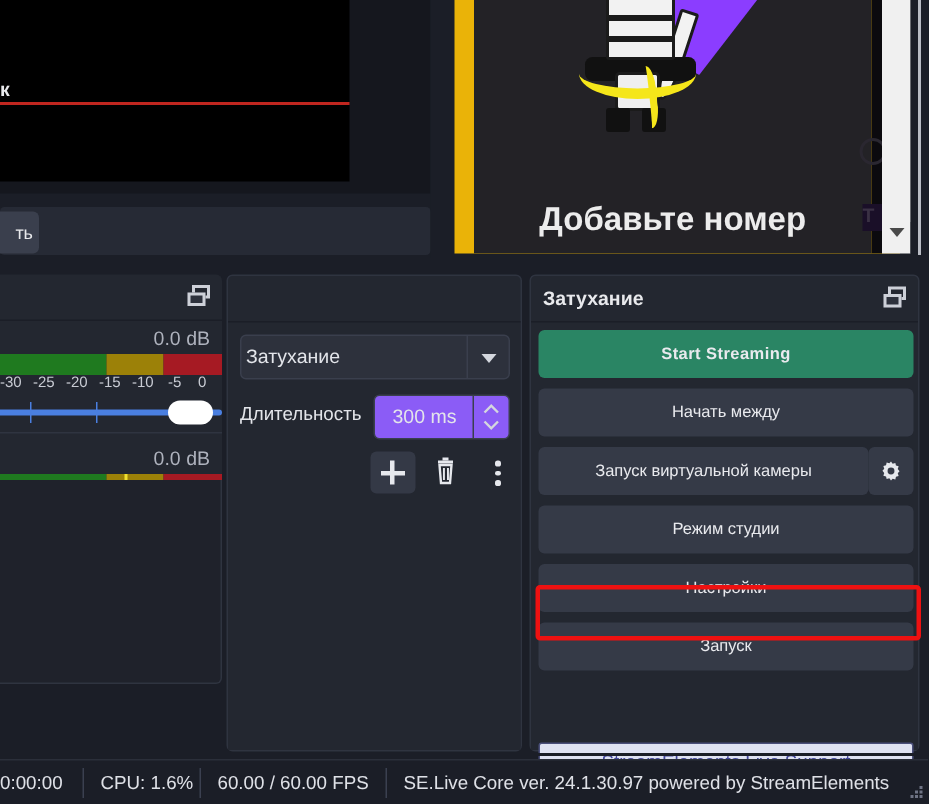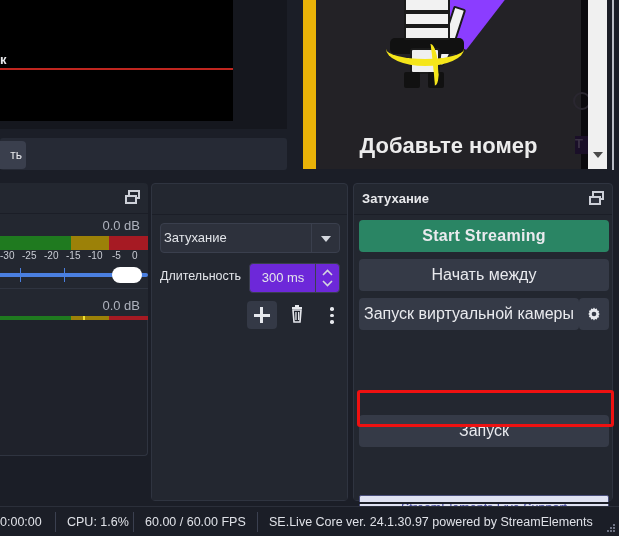--- a/index.html
+++ b/index.html
@@ -73,38 +73,38 @@
   .slider-knob { position: absolute; right: 6px; top: -1px; width: 30px; height: 16px; background: #ffffff; border-radius: 8px; }
   .mix-sep { position: absolute; left: 0; width: 222px; height: 1px; background: #2f3440; }
 
   
   #dock-trans { left: 151px; top: 183px; width: 197px; height: 318px; border: 1px solid #2f3440; }
   .combo { position: absolute; left: 8px; top: 8px; width: 180px; height: 30px; background: #2d313c; border: 1px solid #3a3f4d; border-radius: 4px; }
   .combo-label { position: absolute; left: 3px; top: 6px; color: #e3e5ea; font-size: 13px; }
   .combo-arrow { position: absolute; right: 0; top: 0; width: 28px; height: 28px; border-left: 1px solid #3a3f4d; }
   .combo-arrow i { position: absolute; left: 9px; top: 12px; width: 0; height: 0; border-left: 5px solid transparent; border-right: 5px solid transparent; border-top: 6px solid #d4d7de; }
   .dur-label { position: absolute; left: 8px; top: 54px; color: #e3e5ea; font-size: 12.5px; }
-  .spin { position: absolute; left: 97px; top: 48px; width: 91px; height: 30px; background: #6d28d9; border: 1px solid #3a3f4d; border-radius: 4px; }
+  .spin { position: absolute; left: 97px; top: 48px; width: 91px; height: 30px; background: #8b5cf6; border: 1px solid #3a3f4d; border-radius: 4px; }
   .spin-val { position: absolute; left: 0; top: 6px; width: 66px; text-align: center; color: #e3e5ea; font-size: 13px; }
   .spin-btns { position: absolute; right: 0; top: 0; width: 24px; height: 28px; border-left: 1px solid #3a3f4d; }
   .chev { position: absolute; left: 6px; width: 11px; height: 7px; }
   .chev.up { top: 5px; }
   .chev.dn { top: 16px; }
   .chev svg { display: block; }
   .tbtn { position: absolute; top: 86px; width: 30px; height: 28px; border-radius: 4px; }
   .tbtn-add { left: 95px; background: #343946; }
   .tbtn-del { left: 130px; background: transparent; }
   .tbtn-more { left: 165px; background: transparent; }
   .plus-h { position: absolute; left: 7px; top: 13px; width: 16px; height: 3px; background: #e6e8ed; }
   .plus-v { position: absolute; left: 6.5px; top: 6px; width: 3px; height: 16px; background: #e6e8ed; margin-left: 6px; }
   .dot3 { position: absolute; left: 13px; width: 3.5px; height: 3.5px; background: #e6e8ed; border-radius: 50%; }
 
   
   #dock-ctrl { left: 353px; top: 183px; width: 260px; height: 318px; border: 1px solid #2f3440; }
-  .cbtn { position: absolute; left: 5px; width: 250px; height: 32px; background: #353a47; border-radius: 4px; color: #e9eaee; font-size: 16px; line-height: 32px; text-align: center; }
+  .cbtn { position: absolute; left: 5px; width: 250px; height: 32px; background: #353a47; border-radius: 4px; color: #e9eaee; font-size: 11px; line-height: 32px; text-align: center; }
   .cbtn.green { background: #2a8564; font-weight: bold; letter-spacing: .3px; }
   .cbtn.narrow { width: 220px; }
   .gear-btn { position: absolute; left: 225px; width: 30px; height: 32px; background: #353a47; border-radius: 4px; }
   .gear-glyph { position: absolute; left: 8px; top: 9px; width: 14px; height: 14px; }
   .se-btn { position: absolute; left: 5px; width: 250px; height: 26px; background: #dfe2f2; border: 1px solid #4a4f7a; border-radius: 2px; color: #44479c; font-size: 12.5px; line-height: 24px; text-align: center; }
   .sel-box { position: absolute; left: 3px; top: 175px; width: 257px; height: 37px; border: 3px solid #ee1111; border-radius: 3px; pointer-events: none; }
 
   
   .statusbar { position: absolute; left: 0; top: 506px; width: 619px; height: 30px; background: #1b1e27; border-top: 1px solid #2b2f3a; color: #dfe1e7; font-size: 12.5px; }
   .sb-cell { position: absolute; top: 0; height: 30px; line-height: 30px; padding: 0 12px; white-space: nowrap; }
@@ -294,20 +294,22 @@
       <div class="cbtn narrow" style="top:83px;">Запуск виртуальной камеры</div>
       <div class="gear-btn" style="top:83px;">
         <span class="gear-glyph">
           <svg width="14" height="14" viewBox="0 0 14 14">
             <path fill="#e6e8ed" d="M7 0.6l1.1 1.5 1.8-.5.4 1.8 1.8.5-.6 1.8 1.2 1.4-1.2 1.4.6 1.8-1.8.5-.4 1.8-1.8-.5L7 13.4 5.9 11.9l-1.8.5-.4-1.8-1.8-.5.6-1.8L1.3 6.9 2.5 5.5l-.6-1.8 1.8-.5.4-1.8 1.8.5z"></path>
             <circle cx="7" cy="7" r="2.3" fill="#353a47"></circle>
           </svg>
         </span>
       </div>
 
+      <div class="cbtn" style="top:122px;">Режим студии</div>
+      <div class="cbtn" style="top:161px;">Настройки</div>
       <div class="cbtn" style="top:200px;">Запуск</div>
 
       <div class="se-btn" style="top:280px;">StreamElements Live Support</div>
 
       <div class="sel-box"></div>
     </div>
   </div>
 
   <div class="divider-h"></div>
 

